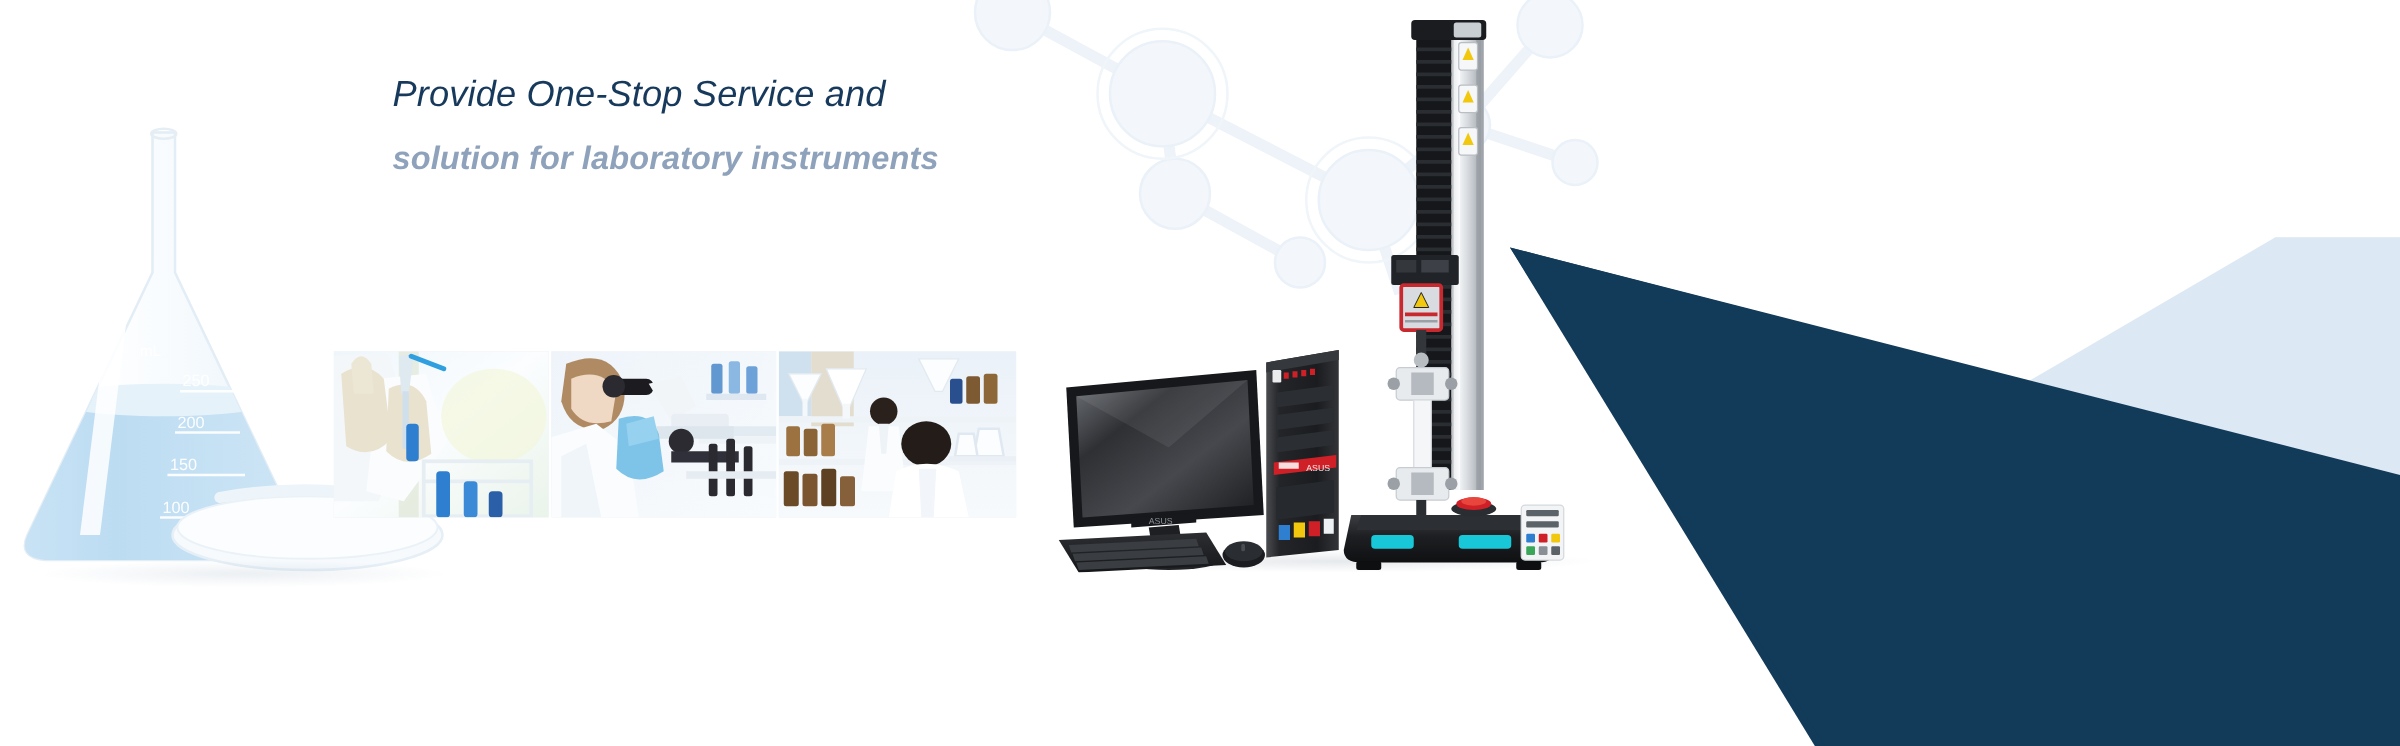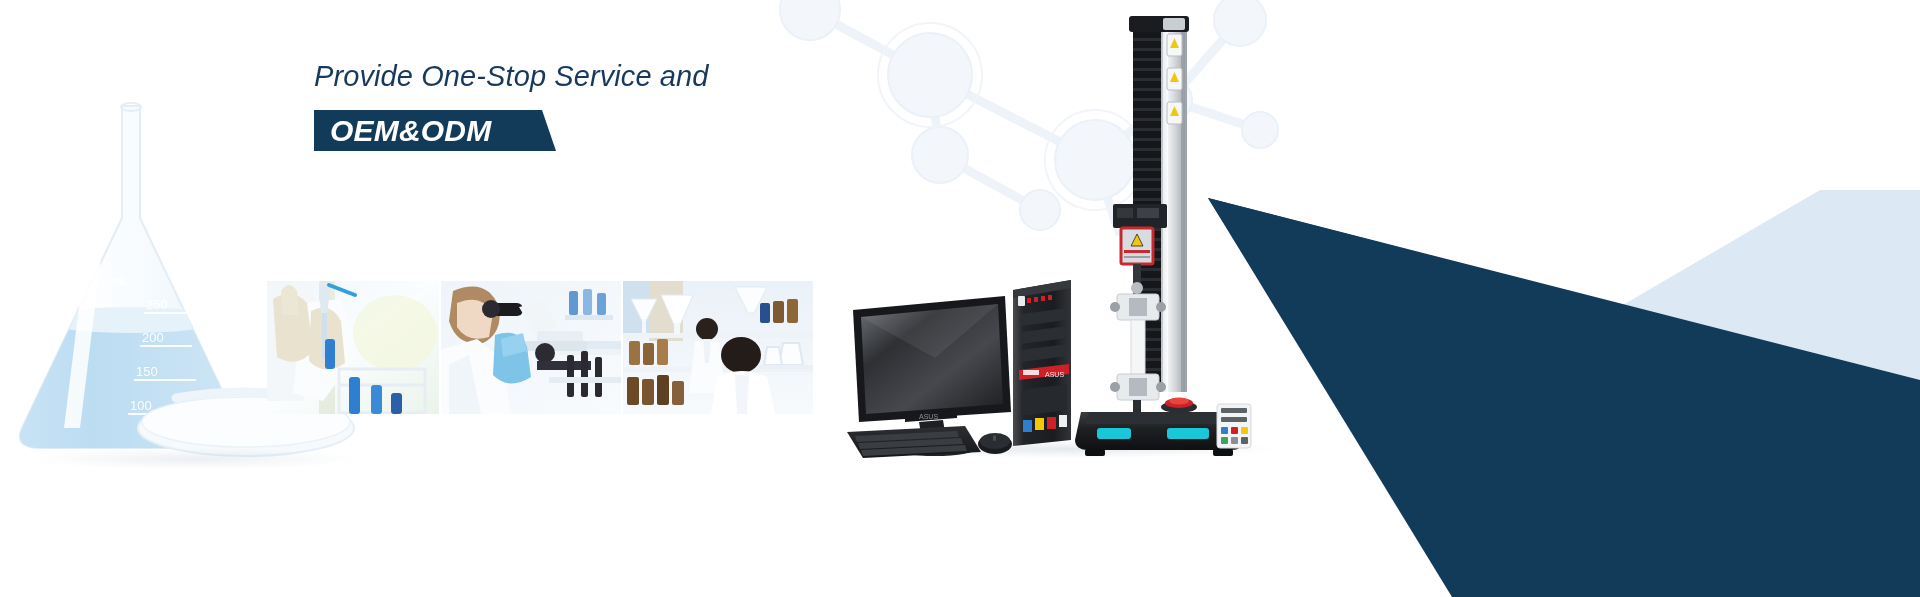--- a/index.html
+++ b/index.html
@@ -227,27 +227,22 @@
       <g>
         <ellipse cx="252" cy="330" rx="108" ry="28" fill="#f6fafd" stroke="#e6eff6" stroke-width="2"></ellipse>
         <ellipse cx="252" cy="324" rx="104" ry="25" fill="#fbfdff" stroke="#eaf2f8" stroke-width="1.5"></ellipse>
         <path d="M182,300 Q250,288 318,300" stroke="#eef5fa" stroke-width="9" fill="none" stroke-linecap="round"></path>
       </g>
     </svg>
   </div>
 
   <div class="copy">
     <div class="headline-1">Provide One-Stop Service and</div>
-
-    <div class="badge">
-      <svg class="badge-shape" viewBox="0 0 242 41" preserveAspectRatio="none" xmlns="http://www.w3.org/2000/svg">
-        <polygon points="0,0 228,0 242,41 0,41" fill="#123a59"></polygon>
-      </svg>
-      <span class="badge-label">OEM&amp;ODM</span>
-    </div>
+    <div class="headline-2">solution for laboratory instruments</div>
+
   </div>
 
   <div class="photo-strip">
 
     <div class="photo p1">
       <svg width="172" height="133" viewBox="0 0 172 133" xmlns="http://www.w3.org/2000/svg">
         <defs>
           <linearGradient id="p1bg" x1="0" y1="0" x2="1" y2="1">
             <stop offset="0%" stop-color="#eef6fb"></stop>
             <stop offset="48%" stop-color="#fbfdff"></stop>

